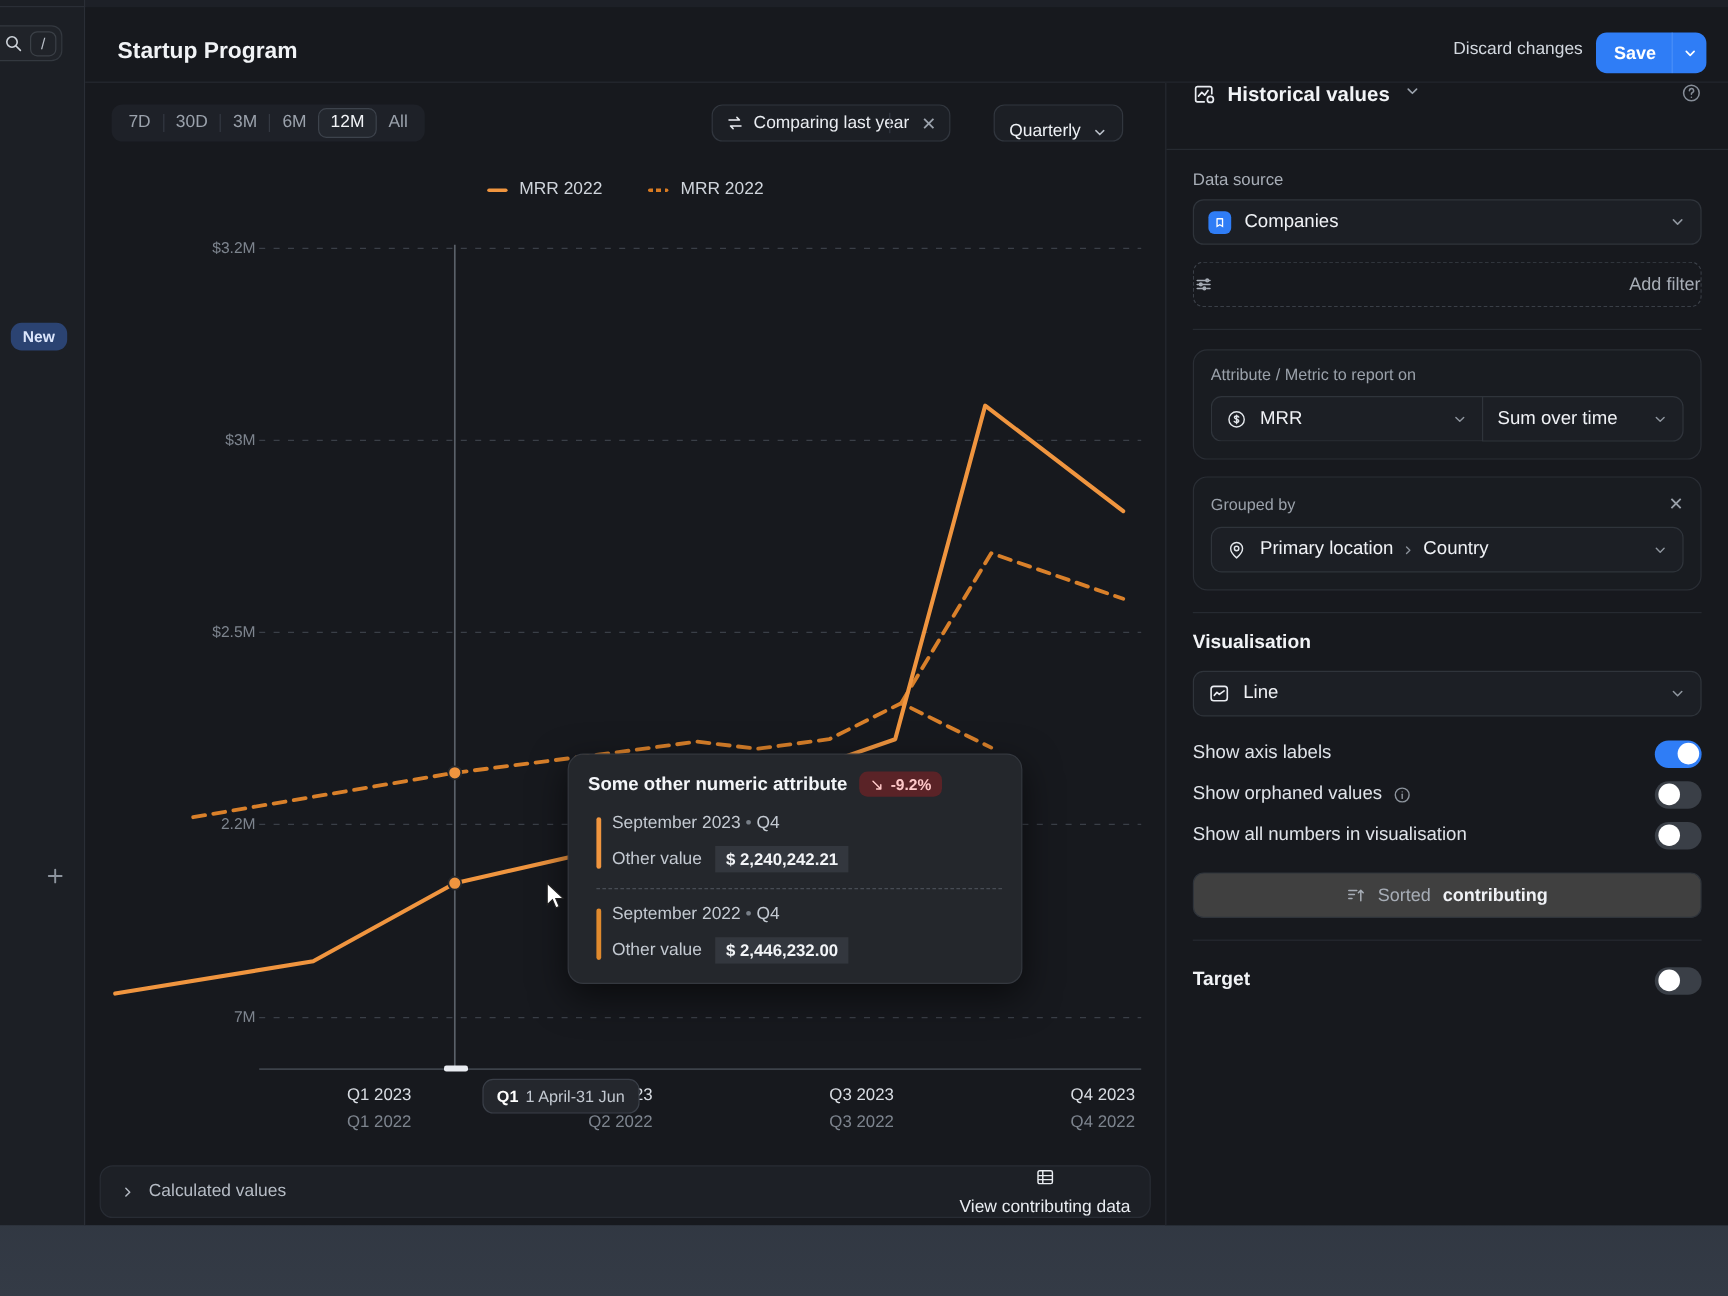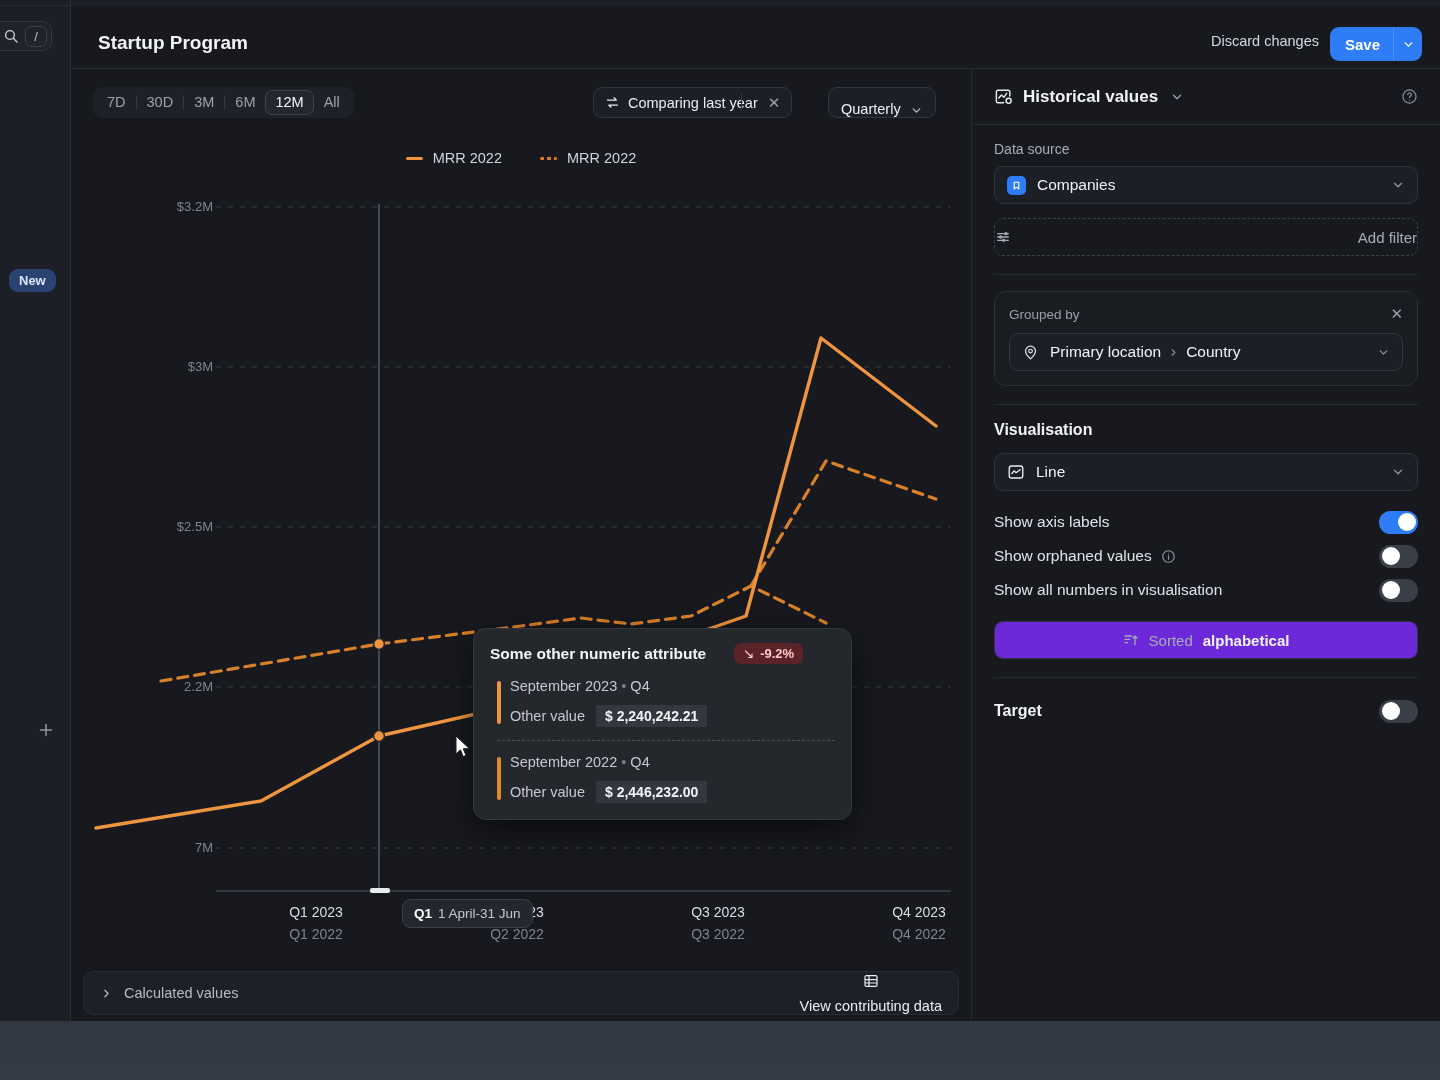--- a/index.html
+++ b/index.html
@@ -153,21 +153,21 @@
   }
   .hover-badge .q { font-size: 13.5px; font-weight: 700; color: #fff; }
   .hover-badge .rng { font-size: 13.5px; color: #c2c8d0; }
 
   
   .tooltip {
     position: absolute; left: 402px; top: 622px; width: 379px;
     background: #24272c; border: 1px solid #34383f; border-radius: 13px;
     padding: 14px 16px 16px 16px; box-shadow: 0 10px 30px rgba(0,0,0,.55);
   }
-  .tt-head { display: flex; align-items: center; gap: 28px; margin-bottom: 14px; }
+  .tt-head { display: flex; align-items: center; gap: 10px; margin-bottom: 14px; }
   .tt-title { font-size: 15.5px; font-weight: 700; color: #f3f5f8; }
   .tt-delta {
     background: #5a2327; color: #ffc9c9; font-size: 13px; font-weight: 700;
     padding: 3px 9px; border-radius: 7px; display: flex; align-items: center; gap: 5px;
   }
   .tt-row { position: relative; padding-left: 20px; }
   .tt-row::before {
     content: ""; position: absolute; left: 7px; top: 3px; bottom: 3px;
     width: 3.5px; border-radius: 2px; background: #f0953f;
   }
@@ -192,21 +192,21 @@
   .calc-left { display: flex; align-items: center; gap: 11px; color: #b6bcc5; font-size: 14.5px; cursor: pointer; }
   .calc-right { display: flex; align-items: center; gap: 9px; color: #eaedf2; font-size: 14.5px; cursor: pointer; flex-direction: column; }
 
   
   .panel {
     position: absolute; right: 0; top: 63px; width: 469px; height: 952px;
     background: #17191e; border-left: 1px solid #262a31;
   }
   .panel-head {
     height: 56px; border-bottom: 1px solid #262a31;
-    display: flex; align-items: center; padding: 0 22px; gap: 10px;
+    display: flex; padding: 0 22px; gap: 10px;
   }
   .panel-head .ptitle { font-size: 17px; font-weight: 700; color: #f1f3f6; }
   .panel-head .pcaret { color: #9ba2ac; margin-left: 2px; }
   .help-icon { margin-left: auto; color: #868d97; cursor: pointer; }
 
   .panel-body { padding: 16px 22px 0 22px; }
   .field-label { font-size: 14px; color: #a7adb6; margin-bottom: 9px; }
   .select {
     height: 38px; border: 1px solid #2f343b; border-radius: 9px; background: #1c1f25;
     display: flex; align-items: center; padding: 0 12px; gap: 11px; cursor: pointer;
@@ -247,21 +247,21 @@
     background: #3a3f47; position: relative; cursor: pointer;
   }
   .switch.on { background: #2f7df6; }
   .switch .knob {
     position: absolute; top: 2.5px; left: 2.5px; width: 18px; height: 18px;
     border-radius: 50%; background: #fff;
   }
   .switch.on .knob { left: 18.5px; }
   .sorted-btn {
     margin-top: 14px; height: 38px; border: 1px solid #2f343b; border-radius: 9px;
-    background: #6d28d9; display: flex; align-items: center; justify-content: center;
+    background: #404040; display: flex; align-items: center; justify-content: center;
     gap: 10px; cursor: pointer;
   }
   .sorted-btn .s1 { font-size: 15px; color: #a7adb6; }
   .sorted-btn .s2 { font-size: 15px; color: #f0f2f6; font-weight: 700; }
   .target-row { display: flex; align-items: center; height: 34px; }
   .target-row .tl { font-size: 16px; font-weight: 700; color: #f1f3f6; }
 
   .cursor-arrow { position: absolute; left: 384px; top: 729px; }
 </style>
 </head>
@@ -487,20 +487,43 @@
             <path d="M4 7h12M18 7h2M4 12h4M10 12h10M4 17h10M16 17h4"></path>
             <circle cx="16.5" cy="7" r="1.6"></circle>
               <circle cx="8.5" cy="12" r="1.6"></circle>
               <circle cx="13" cy="17" r="1.6"></circle>
           </svg>
           <span>Add filter</span>
         </div>
 
         <div class="hr"></div>
 
+        <div class="group-card">
+          <div class="gl">
+            <span>Attribute / Metric to report on</span>
+          </div>
+          <div class="split-row">
+            <div class="select">
+              <svg width="17" height="17" viewBox="0 0 24 24" fill="none" stroke="#e3e7ec" stroke-width="1.7" stroke-linecap="round">
+                <circle cx="12" cy="12" r="9"></circle>
+                  <path d="M14.5 9.3c-.6-.8-1.6-1.2-2.6-1.2-1.3 0-2.4.7-2.4 1.8 0 2.4 5 1.3 5 3.8 0 1.2-1.1 1.9-2.6 1.9-1.1 0-2.1-.4-2.7-1.2M12 7v10"></path>
+              </svg>
+              <span class="sel-text">MRR</span>
+              <svg class="sel-caret" width="13" height="13" viewBox="0 0 24 24" fill="none" stroke="#8f969f" stroke-width="2.2" stroke-linecap="round" stroke-linejoin="round">
+                  <path d="M6 9l6 6 6-6"></path>
+                </svg>
+            </div>
+            <div class="select right">
+              <span class="sel-text">Sum over time</span>
+              <svg class="sel-caret" width="13" height="13" viewBox="0 0 24 24" fill="none" stroke="#8f969f" stroke-width="2.2" stroke-linecap="round" stroke-linejoin="round">
+                  <path d="M6 9l6 6 6-6"></path>
+                </svg>
+            </div>
+          </div>
+        </div>
 
         <div class="group-card">
           <div class="gl">
             <span>Grouped by</span>
             <span class="gx">✕</span>
           </div>
           <div class="select">
             <svg width="17" height="17" viewBox="0 0 24 24" fill="none" stroke="#e3e7ec" stroke-width="1.7">
               <path d="M12 21s7-6 7-11a7 7 0 1 0-14 0c0 5 7 11 7 11z"></path>
                 <circle cx="12" cy="10" r="2.6"></circle>
@@ -554,21 +577,21 @@
           <div class="switch">
               <div class="knob"></div>
             </div>
         </div>
 
         <div class="sorted-btn">
           <svg width="16" height="16" viewBox="0 0 24 24" fill="none" stroke="#a7adb6" stroke-width="1.9" stroke-linecap="round" stroke-linejoin="round">
             <path d="M3 6h10M3 11h7M3 16h4M18 19V6M18 6l-3 3M18 6l3 3"></path>
           </svg>
           <span class="s1">Sorted</span>
-          <span class="s2">alphabetical</span>
+          <span class="s2">contributing</span>
         </div>
 
         <div class="hr"></div>
 
         <div class="target-row">
           <span class="tl">Target</span>
           <div class="switch">
               <div class="knob"></div>
             </div>
         </div>

